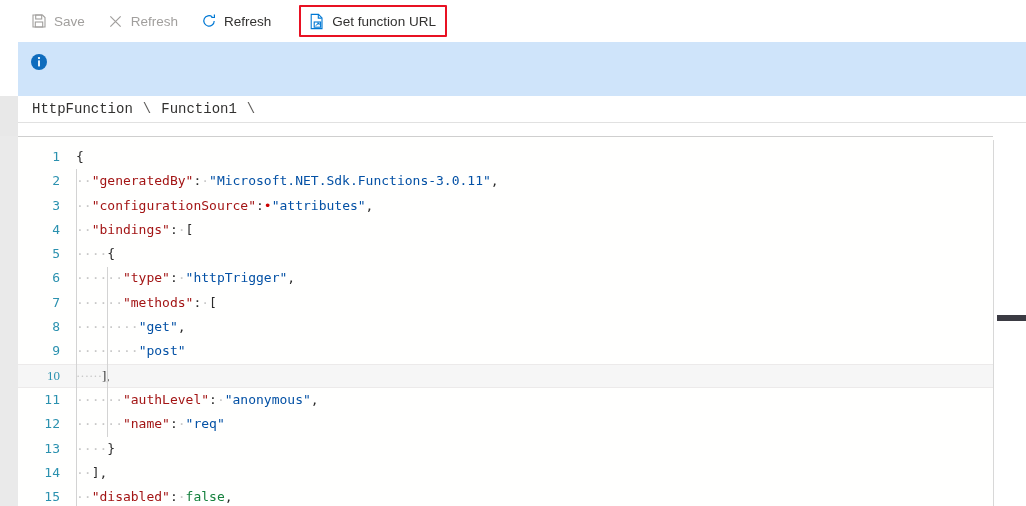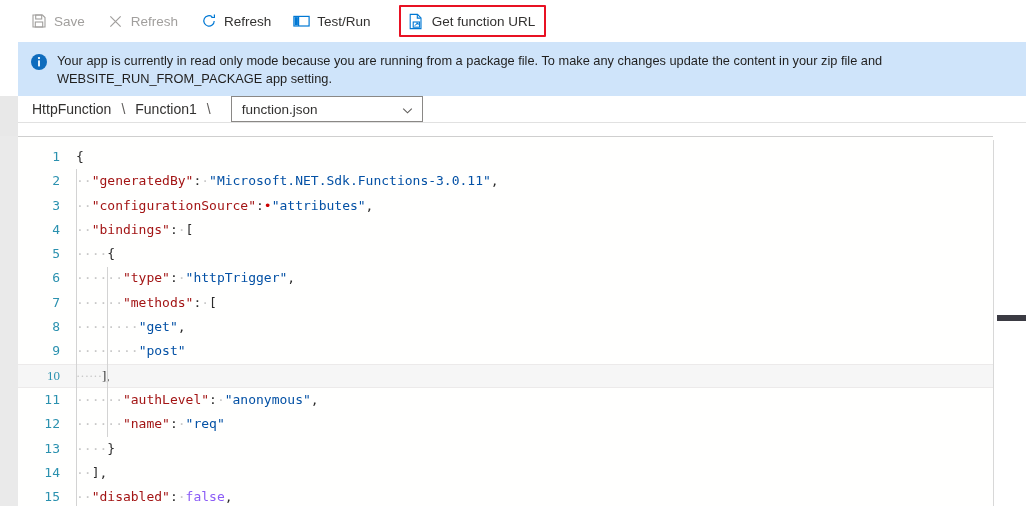--- a/index.html
+++ b/index.html
@@ -61,20 +61,21 @@
     font-size:12.8px; line-height:18px; color:#201f1e;
     max-width:972px;
   }
 
   
   .crumbs {
     position:absolute; left:18px; top:96px; width:1008px; height:27px;
     display:flex; align-items:center; padding-left:14px;
     background:#ffffff;
     border-bottom:1px solid #e1e1e1;
+    font-family:Liberation Mono, monospace;
   }
   .crumb { font-size:14px; color:#323130; white-space:nowrap; }
   .crumb.link { cursor:pointer; }
   .crumb-sep { font-size:14px; color:#605e5c; margin:0 10px; }
   .filesel {
     margin-left:10px;
     width:192px; height:26px;
     border:1px solid #8a8886; background:#fff;
     display:flex; align-items:center; justify-content:space-between;
     padding:0 8px 0 10px; cursor:pointer;
@@ -124,21 +125,21 @@
     display:inline-block; width:42px; text-align:right;
     color:#2b91af; font-size:13px;
     margin-right:16px;
   }
   .txt { position:relative; }
   .ws { color:#c8c8c8; }
   .ws-red { color:#cc0000; }
   .k { color:#a31515; }   
   .s { color:#0451a5; }   
   .p { color:#2b2b2b; }   
-  .b { color:#8b5cf6; }   
+  .b { color:#15803d; }   
 
   
   .guide {
     position:absolute; width:1px; background:#d3d3d3;
   }
 </style>
 </head>
 <body>
 
 <div class="app">
@@ -168,30 +169,20 @@
     <div class="cmd">
       <span class="ico">
         <svg width="16" height="16" viewBox="0 0 16 16" fill="none" stroke="#0078d4" stroke-width="1.2">
           <path d="M13.2 8A5.2 5.2 0 1 1 11.3 3.9"></path>
           <path d="M13.4 1.4v3.1h-3.1"></path>
         </svg>
       </span>
       <span>Refresh</span>
     </div>
 
-    <div class="cmd">
-      <span class="ico">
-        <svg width="17" height="14" viewBox="0 0 17 14" fill="none" stroke="#0078d4" stroke-width="1.2">
-          <rect x="0.9" y="2.4" width="15.2" height="9.6"></rect>
-          <path d="M5.6 2.4v9.6"></path>
-          <rect x="1.6" y="3.1" width="3.3" height="8.2" fill="#0078d4" stroke="none"></rect>
-        </svg>
-      </span>
-      <span>Test/Run</span>
-    </div>
 
 
     <div class="cmd cmd-highlight">
       <span class="ico">
         <svg width="16" height="17" viewBox="0 0 16 17" fill="none" stroke="#0078d4" stroke-width="1.1">
           <path d="M2.2 1.4h7.3L13 4.9v10.7H2.2V1.4z"></path>
           <path d="M9.3 1.6v3.5h3.5"></path>
           <rect x="5.2" y="9" width="6.4" height="5.2" fill="#ffffff"></rect>
           <path d="M6.6 12.6l3.4-2.5M8.1 10.1h2v2" stroke-width="1"></path>
         </svg>
@@ -201,36 +192,27 @@
   </div>
 
   <div class="banner">
     <span class="banner-ico">
       <svg width="18" height="18" viewBox="0 0 18 18">
         <circle cx="9" cy="9" r="8" fill="#0f6cbd"></circle>
         <rect x="8.1" y="7.4" width="1.8" height="6" fill="#ffffff"></rect>
         <circle cx="9" cy="5.1" r="1.15" fill="#ffffff"></circle>
       </svg>
     </span>
-    <div class="banner-txt">Your app is currently in read only mode because you are running from a package file. To make any changes update the content in your zip file and WEBSITE_RUN_FROM_PACKAGE app setting.</div>
   </div>
 
   <div class="crumbs">
     <span class="crumb link">HttpFunction</span>
     <span class="crumb-sep">\</span>
     <span class="crumb link">Function1</span>
     <span class="crumb-sep">\</span>
-    <div class="filesel">
-      <span class="val">function.json</span>
-      <span class="chev">
-        <svg width="13" height="13" viewBox="0 0 13 13" fill="none" stroke="#605e5c" stroke-width="1.1">
-          <path d="M2.2 4.6L6.5 8.8l4.3-4.2"></path>
-        </svg>
-      </span>
-    </div>
   </div>
 
   <div class="rail-top"></div>
   <div class="rail-editor"></div>
   <div class="gutter-corner"></div>
 
   <div class="top-ruler"></div>
   <div class="gutter-line"></div>
 
   <div class="editor">

